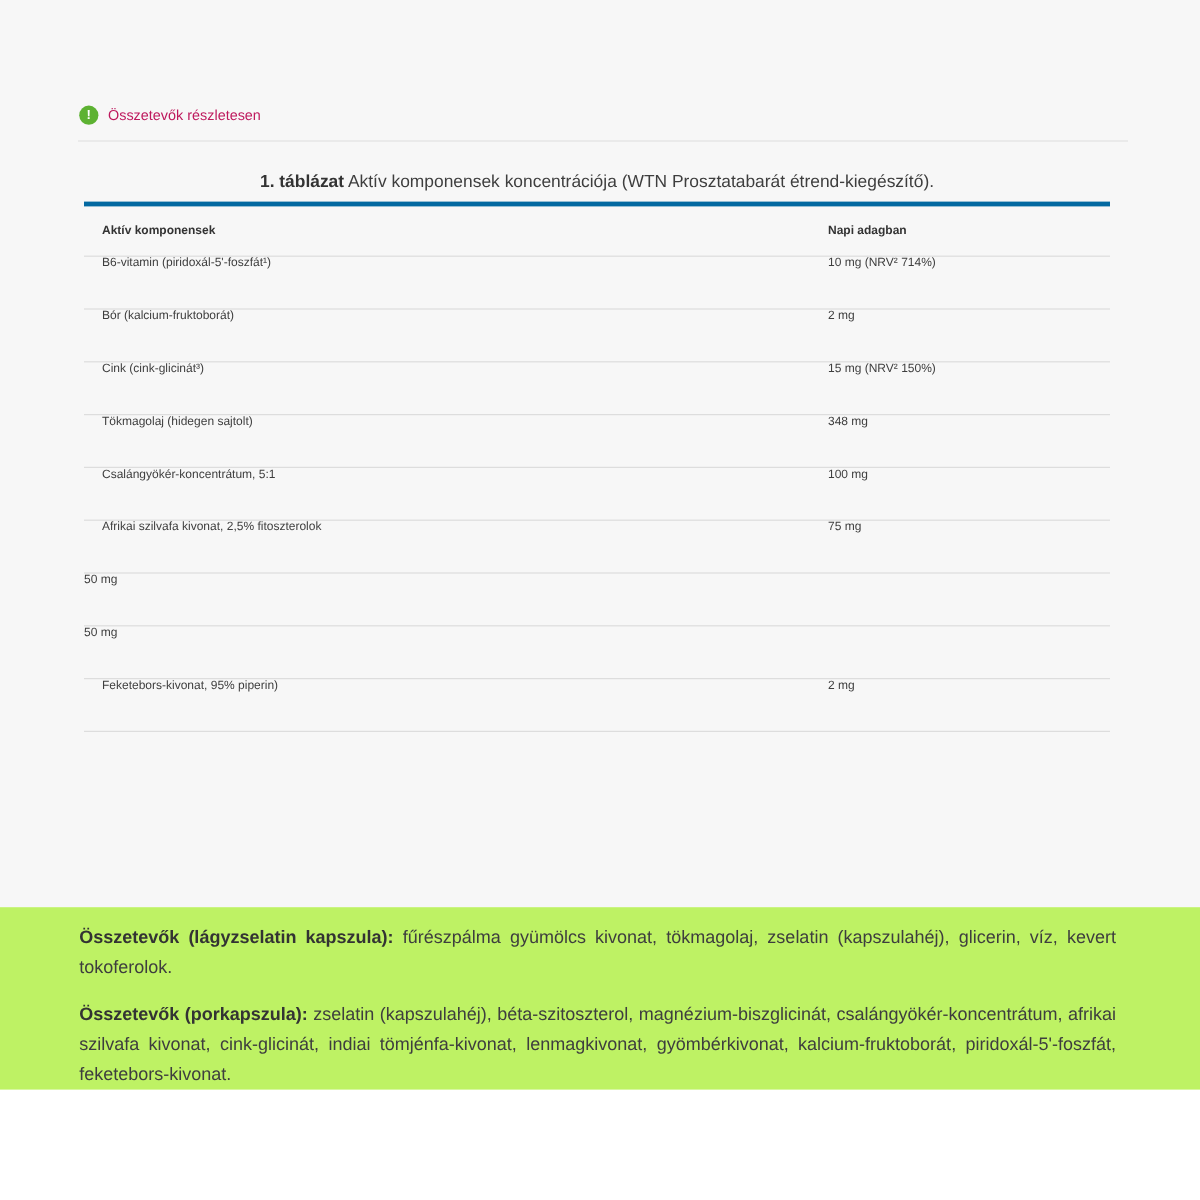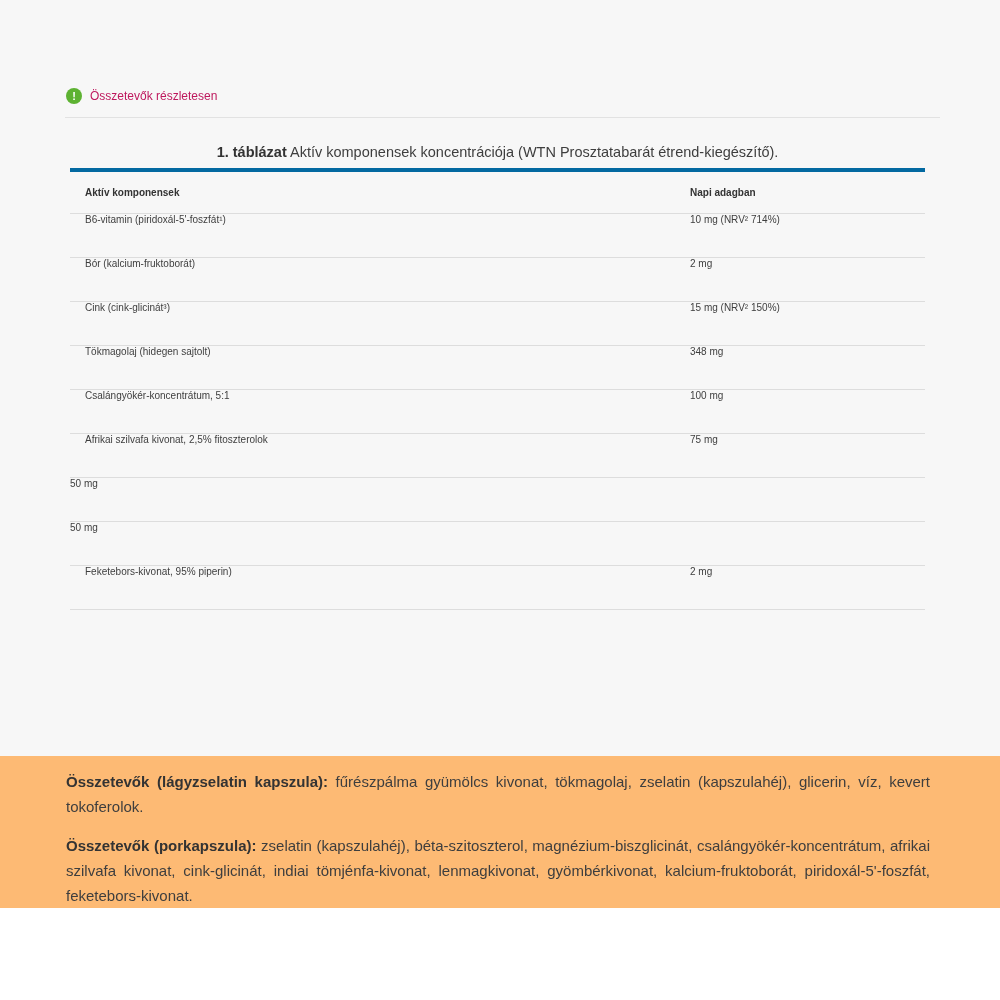--- a/index.html
+++ b/index.html
@@ -75,21 +75,21 @@
     border-bottom: 1px solid #dddddd;
   }
   .cell-name {
     flex: 0 0 620px;
     padding-left: 15px;
   }
   .cell-value {
     flex: 1 1 auto;
   }
   .lower-section {
-    background: #fdba74;
+    background: #bef264;
     padding: 13px 70px 0 66px;
   }
   .ingredients-paragraph {
     margin: 0 0 14px 0;
     font-size: 15px;
     line-height: 25px;
     text-align: justify;
     color: #3e3e3e;
   }
   .ingredients-paragraph b { color: #333333; }

